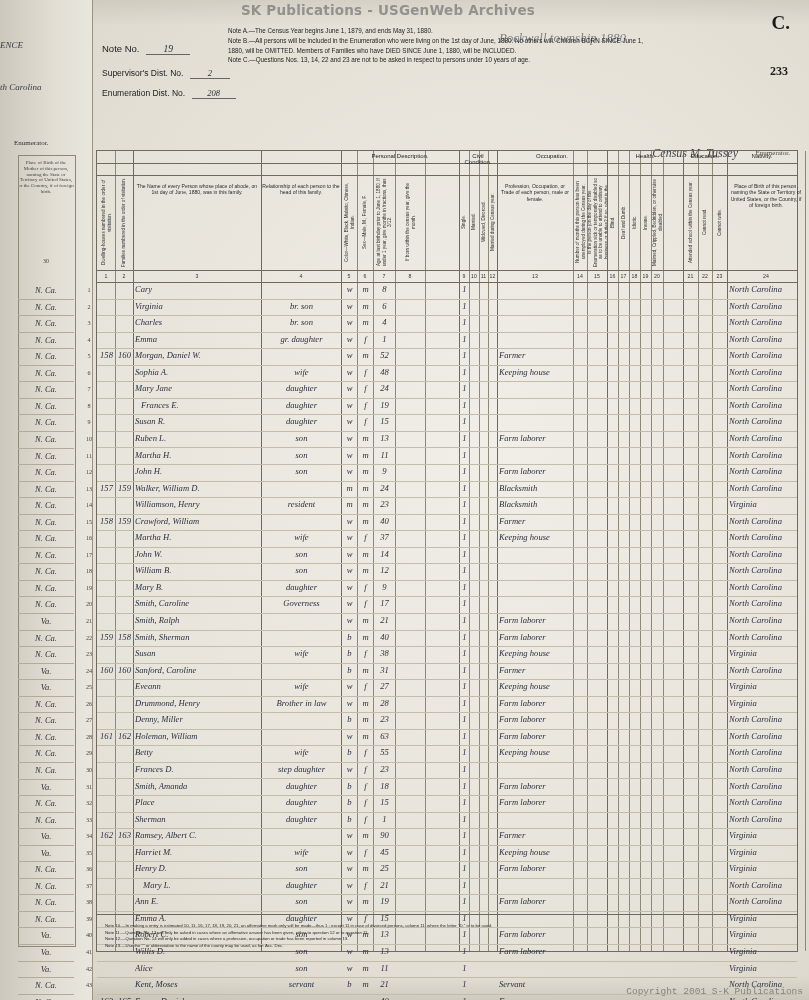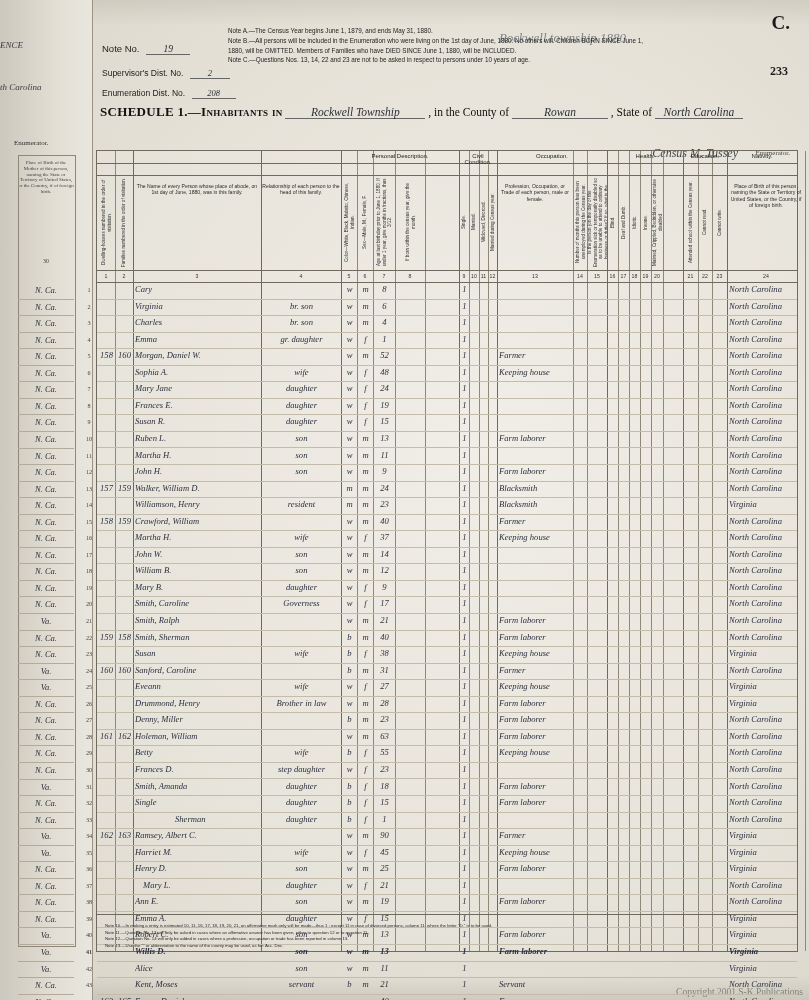--- a/index.html
+++ b/index.html
@@ -24,21 +24,21 @@
       radial-gradient(ellipse at 60% 45%, #efece5 0%, #e6e2d8 55%, #d8d4c8 100%);
   }
   .watermark-top{
     position:absolute;left:178px;top:2px;width:420px;height:18px;
     color:#7a7a7a;font-family:"DejaVu Sans", sans-serif;
     font-weight:bold;font-size:13.5px;letter-spacing:.2px;
     text-align:center;opacity:.75;
   }
   .watermark-bottom{
     position:absolute;right:6px;bottom:3px;
-    color:#6f6f6f;font-family:Liberation Serif, serif;
+    color:#6f6f6f;font-family:Liberation Mono, monospace;
     font-size:9.5px;opacity:.8;
   }
   .hand{
     font-family:"Liberation Serif", serif;
     font-style:italic;
     color:#2c2f38;
     margin-top:16px;
   }
   
   .left-strip{
@@ -119,20 +119,21 @@
     font-size:4.3px;line-height:1.5;color:#262626;
     font-family:"Liberation Sans",sans-serif;
   }
 </style>
 </head>
 <body>
 
 <div class="page">
   <div class="paper"></div>
 
+  <div class="watermark-top">SK Publications - USGenWeb Archives</div>
   <div class="watermark-bottom">Copyright 2001 S-K Publications</div>
 
   <div class="left-strip">
     <div class="frag1">ENCE</div>
     <div class="frag2">th Carolina</div>
     <div class="enum-left">Enumerator.</div>
     <div class="strip-colhdr">Place of Birth of the Mother of this person, naming the State or Territory of United States, or the Country, if of foreign birth.</div>
     <div class="strip-num">30</div>
     <div class="strip-box"></div>
     <div id="strip-rows">
@@ -200,28 +201,20 @@
       <span>Enumeration Dist. No.</span>
       <span class="blank hand" style="width:44px;margin-left:4px;">208</span>
     </div>
 
     <div class="notes">
       <div>Note A.—The Census Year begins June 1, 1879, and ends May 31, 1880.</div>
       <div>Note B.—All persons will be included in the Enumeration who were living on the 1st day of June, 1880. No others will. Children BORN SINCE June 1, 1880, will be OMITTED. Members of Families who have DIED SINCE June 1, 1880, will be INCLUDED.</div>
       <div>Note C.—Questions Nos. 13, 14, 22 and 23 are not to be asked in respect to persons under 10 years of age.</div>
     </div>
 
-    <div class="schedule">
-      <span class="sch-title">SCHEDULE 1.—Inhabitants in</span>
-      <span class="blank hand" style="width:140px;">Rockwell Township</span>
-      <span>, in the County of</span>
-      <span class="blank hand" style="width:96px;">Rowan</span>
-      <span>, State of</span>
-      <span class="blank hand" style="width:88px;">North Carolina</span>
-    </div>
     <div class="sigline hand">Census M. Tussey</div>
     <div class="enum-right">Enumerator.</div>
   </div>
 
   <div class="tbl">
     <div id="grid-lines">
         <div class="vline" style="left: 18px;"></div>
         <div class="vline strong" style="left: 36px;"></div>
         <div class="vline strong" style="left: 164px;"></div>
         <div class="vline strong" style="left: 244px;"></div>
@@ -438,21 +431,21 @@
           <div class="cell c" style="left: 166px; width: 77px; top: 2px;">daughter</div>
           <div class="cell c" style="left: 246px; width: 13px; top: 2px;">w</div>
           <div class="cell c" style="left: 262px; width: 13px; top: 2px;">f</div>
           <div class="cell c" style="left: 278px; width: 19px; top: 2px;">24</div>
           <div class="cell c" style="left: 364px; width: 7px; top: 2px;">1</div>
           <div class="cell" style="left: 632px; width: 75px; top: 2px;">North Carolina</div>
           <div class="cell c" style="left: 710px; width: 45px; top: 2px;">N. Ca.</div>
         </div>
         <div class="row" style="top: 115.85px;">
           <div class="rnum" style="top: 4px; left: -14px;">8</div>
-          <div class="cell" style="left: 38px; width: 125px; top: 2px;">Frances E.</div>
+          <div class="cell" style="left: 44px; width: 125px; top: 2px;">Frances E.</div>
           <div class="cell c" style="left: 166px; width: 77px; top: 2px;">daughter</div>
           <div class="cell c" style="left: 246px; width: 13px; top: 2px;">w</div>
           <div class="cell c" style="left: 262px; width: 13px; top: 2px;">f</div>
           <div class="cell c" style="left: 278px; width: 19px; top: 2px;">19</div>
           <div class="cell c" style="left: 364px; width: 7px; top: 2px;">1</div>
           <div class="cell" style="left: 632px; width: 75px; top: 2px;">North Carolina</div>
           <div class="cell c" style="left: 710px; width: 45px; top: 2px;">N. Ca.</div>
         </div>
         <div class="row" style="top: 132.4px;">
           <div class="rnum" style="top: 4px; left: -14px;">9</div>
@@ -721,33 +714,33 @@
           <div class="cell c" style="left: 246px; width: 13px; top: 2px;">b</div>
           <div class="cell c" style="left: 262px; width: 13px; top: 2px;">f</div>
           <div class="cell c" style="left: 278px; width: 19px; top: 2px;">18</div>
           <div class="cell c" style="left: 364px; width: 7px; top: 2px;">1</div>
           <div class="cell" style="left: 402px; width: 73px; top: 2px;">Farm laborer</div>
           <div class="cell" style="left: 632px; width: 75px; top: 2px;">North Carolina</div>
           <div class="cell c" style="left: 710px; width: 45px; top: 2px;">N. Ca.</div>
         </div>
         <div class="row" style="top: 513.05px;">
           <div class="rnum" style="top: 4px; left: -14px;">32</div>
-          <div class="cell" style="left: 38px; width: 125px; top: 2px;">Single</div>
+          <div class="cell" style="left: 38px; width: 125px; top: 2px;">Place</div>
           <div class="cell c" style="left: 166px; width: 77px; top: 2px;">daughter</div>
           <div class="cell c" style="left: 246px; width: 13px; top: 2px;">b</div>
           <div class="cell c" style="left: 262px; width: 13px; top: 2px;">f</div>
           <div class="cell c" style="left: 278px; width: 19px; top: 2px;">15</div>
           <div class="cell c" style="left: 364px; width: 7px; top: 2px;">1</div>
           <div class="cell" style="left: 402px; width: 73px; top: 2px;">Farm laborer</div>
           <div class="cell" style="left: 632px; width: 75px; top: 2px;">North Carolina</div>
           <div class="cell c" style="left: 710px; width: 45px; top: 2px;">N. Ca.</div>
         </div>
         <div class="row" style="top: 529.6px;">
           <div class="rnum" style="top: 4px; left: -14px;">33</div>
-          <div class="cell" style="left: 38px; width: 125px; top: 2px; padding-left: 40px;">Sherman</div>
+          <div class="cell" style="left: 38px; width: 125px; top: 2px;">Sherman</div>
           <div class="cell c" style="left: 166px; width: 77px; top: 2px;">daughter</div>
           <div class="cell c" style="left: 246px; width: 13px; top: 2px;">b</div>
           <div class="cell c" style="left: 262px; width: 13px; top: 2px;">f</div>
           <div class="cell c" style="left: 278px; width: 19px; top: 2px;">1</div>
           <div class="cell c" style="left: 364px; width: 7px; top: 2px;">1</div>
           <div class="cell" style="left: 632px; width: 75px; top: 2px;">North Carolina</div>
           <div class="cell c" style="left: 710px; width: 45px; top: 2px;">N. Ca.</div>
         </div>
         <div class="row" style="top: 546.15px;">
           <div class="rnum" style="top: 4px; left: -14px;">34</div>
@@ -825,21 +818,21 @@
           <div class="cell" style="left: 38px; width: 125px; top: 2px;">Robert C.</div>
           <div class="cell c" style="left: 166px; width: 77px; top: 2px;">son</div>
           <div class="cell c" style="left: 246px; width: 13px; top: 2px;">w</div>
           <div class="cell c" style="left: 262px; width: 13px; top: 2px;">m</div>
           <div class="cell c" style="left: 278px; width: 19px; top: 2px;">13</div>
           <div class="cell c" style="left: 364px; width: 7px; top: 2px;">1</div>
           <div class="cell" style="left: 402px; width: 73px; top: 2px;">Farm laborer</div>
           <div class="cell" style="left: 632px; width: 75px; top: 2px;">Virginia</div>
           <div class="cell c" style="left: 710px; width: 45px; top: 2px;">N. Ca.</div>
         </div>
-        <div class="row" style="top: 662px; font-weight: bold;">
+        <div class="row" style="top: 662px;">
           <div class="rnum" style="top: 4px; left: -14px;">41</div>
           <div class="cell" style="left: 38px; width: 125px; top: 2px;">Willis D.</div>
           <div class="cell c" style="left: 166px; width: 77px; top: 2px;">son</div>
           <div class="cell c" style="left: 246px; width: 13px; top: 2px;">w</div>
           <div class="cell c" style="left: 262px; width: 13px; top: 2px;">m</div>
           <div class="cell c" style="left: 278px; width: 19px; top: 2px;">13</div>
           <div class="cell c" style="left: 364px; width: 7px; top: 2px;">1</div>
           <div class="cell" style="left: 402px; width: 73px; top: 2px;">Farm laborer</div>
           <div class="cell" style="left: 632px; width: 75px; top: 2px;">Virginia</div>
           <div class="cell c" style="left: 710px; width: 45px; top: 2px;">N. Ca.</div>

